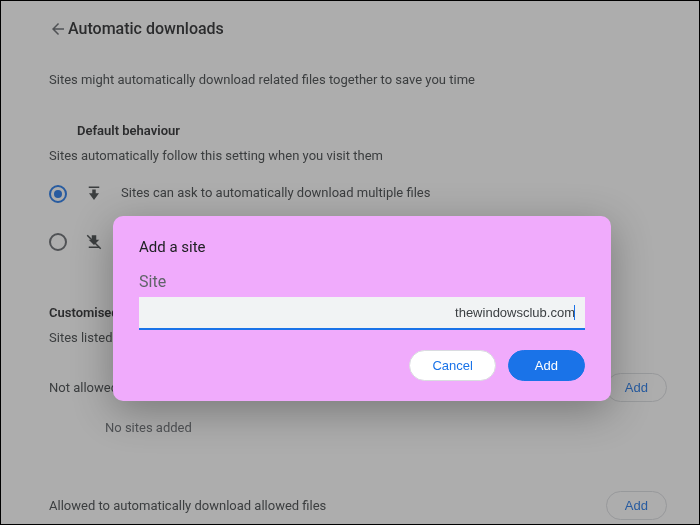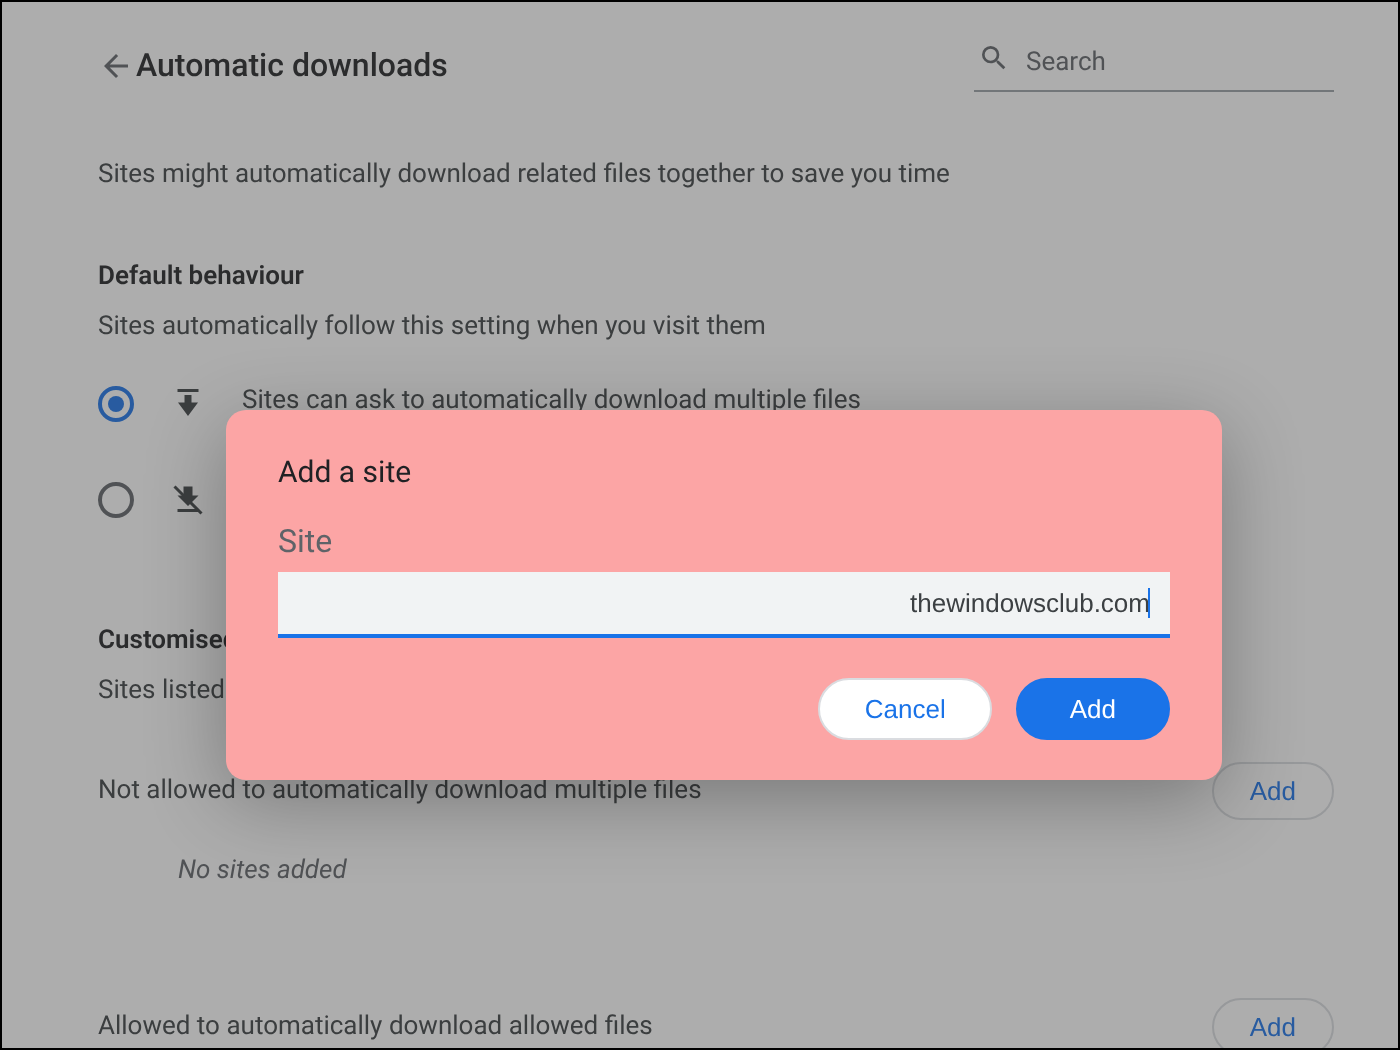--- a/index.html
+++ b/index.html
@@ -7,39 +7,39 @@
   body { background: #fff; position: relative; }
   .frame { width: 700px; height: 525px; border: 1px solid #000; position: relative; overflow: hidden; }
   .page { position: absolute; inset: 0; padding: 18px 32px 0 48px; color: #202124; }
   .topbar { display: flex; align-items: center; gap: 1px; }
   .back-icon svg { width: 18px; height: 18px; display: block; }
   .title { font-size: 16px; font-weight: 500; flex: 1; color:#202124;}
   .search { display: flex; align-items: center; gap: 8px; border-bottom: 1px solid #9aa0a6; padding: 2px 2px 4px 2px; width: 180px; color:#5f6368; }
   .search svg { width: 16px; height: 16px; }
   .search span { font-size: 13px; color:#5f6368; }
   .desc { margin-top: 34px; font-size: 13px; color:#3c4043; }
-  .section-head { margin-top: 36px; font-size: 13px; font-weight: 600; color:#202124; }
+  .section-head { margin-top: 36px; font-size: 13px; font-weight: 600; color:#202124;margin-left:28px; }
   .section-sub { margin-top: 10px; font-size: 13px; color:#3c4043; }
   .radio-row { display:flex; align-items:flex-start; gap:18px; margin-top: 22px; height: 26px;}
   .radio { width:18px; height:18px; border:2px solid #5f6368; border-radius:50%; position:relative; }
   .radio.selected { border-color:#1a73e8; }
   .radio.selected::after { content:""; position:absolute; inset:3px; background:#1a73e8; border-radius:50%; }
   .dl-icon svg { width:18px; height:18px; display:block; }
   .radio-label { font-size:13px; color:#3c4043; }
   .cust-head { margin-top: 46px; font-size:13px; font-weight:600;}
   .cust-sub { margin-top: 10px; font-size:13px; color:#3c4043;}
   .perm-block { margin-top: 28px; display:flex; align-items:center; }
   .perm-block.gap2 { margin-top: 56px; }
   .perm-label { font-size:13px; color:#3c4043; flex:1; }
   .add-btn { color:#1a73e8; font-size:13px; background:#fff; border:1px solid #dadce0; border-radius:16px; padding:6px 18px; font-weight:500; }
-  .nosites { margin-top: 18px; margin-left: 40px; font-size:13px; color:#5f6368;font-style:italic; }
+  .nosites { margin-top: 18px; margin-left: 56px; font-size:13px; color:#5f6368; }
 
   .scrim { position:absolute; inset:0; background:rgba(60,60,60,0.42); }
 
-  .modal { position:absolute; left:112px; top:204px; width:498px; background:#fca5a5; border-radius:10px; box-shadow:0 10px 40px rgba(0,0,0,0.3); padding:22px 26px 20px 26px; }
+  .modal { position:absolute; left:112px; top:215px; width:498px; background:#f0abfc; border-radius:10px; box-shadow:0 10px 40px rgba(0,0,0,0.3); padding:22px 26px 20px 26px; }
   .modal h2 { font-size:15px; font-weight:400; color:#202124; }
   .field-label { margin-top:16px; font-size:16px; color:#5f6368; }
   .field-wrap { margin-top:6px; background:#f1f3f4; border-bottom:2px solid #1a73e8; padding:8px 10px; display:flex; align-items:center; }
   .field-input { flex:1; border:none; outline:none; background:transparent; font-size:13px; color:#3c4043;text-align:right; }
   .caret { width:1px; height:15px; background:#1a73e8; margin-left:-1px; }
   .modal-actions { display:flex; justify-content:flex-end; gap:12px; margin-top:20px; }
   .btn { border-radius:18px; font-size:13px; font-weight:500; padding:7px 22px; cursor:pointer; }
   .btn-cancel { background:#fff; border:1px solid #dadce0; color:#1a73e8; }
   .btn-primary { background:#1a73e8; border:1px solid #1a73e8; color:#fff; padding:7px 26px; }
 </style>
@@ -49,28 +49,20 @@
 <div class="frame">
   <div class="page">
 
     <div class="topbar">
       <span class="back-icon">
         <svg viewBox="0 0 24 24" fill="#5f6368">
             <path d="M20 11H7.83l5.59-5.59L12 4l-8 8 8 8 1.41-1.41L7.83 13H20v-2z"></path>
           </svg>
       </span>
       <div class="title">Automatic downloads</div>
-      <div class="search">
-        <span>
-          <svg viewBox="0 0 24 24" fill="#5f6368">
-              <path d="M15.5 14h-.79l-.28-.27A6.471 6.471 0 0016 9.5 6.5 6.5 0 109.5 16c1.61 0 3.09-.59 4.23-1.57l.27.28v.79l5 4.99L20.49 19l-4.99-5zM9.5 14A4.5 4.5 0 1114 9.5 4.5 4.5 0 019.5 14z"></path>
-            </svg>
-        </span>
-        <span>Search</span>
-      </div>
     </div>
 
     <div class="desc">Sites might automatically download related files together to save you time</div>
 
     <div class="section-head">Default behaviour</div>
     <div class="section-sub">Sites automatically follow this setting when you visit them</div>
 
     <div class="radio-row">
       <span class="radio selected"></span>
       <span class="dl-icon">

